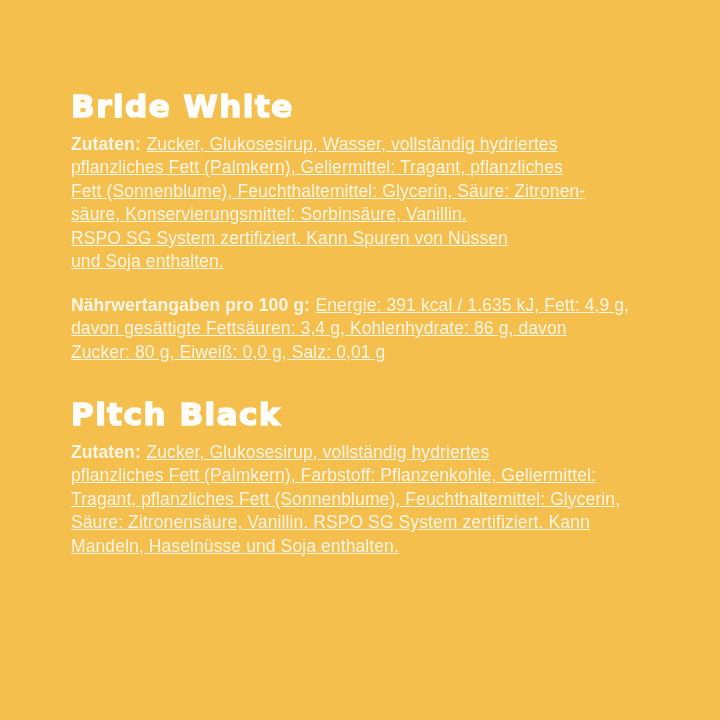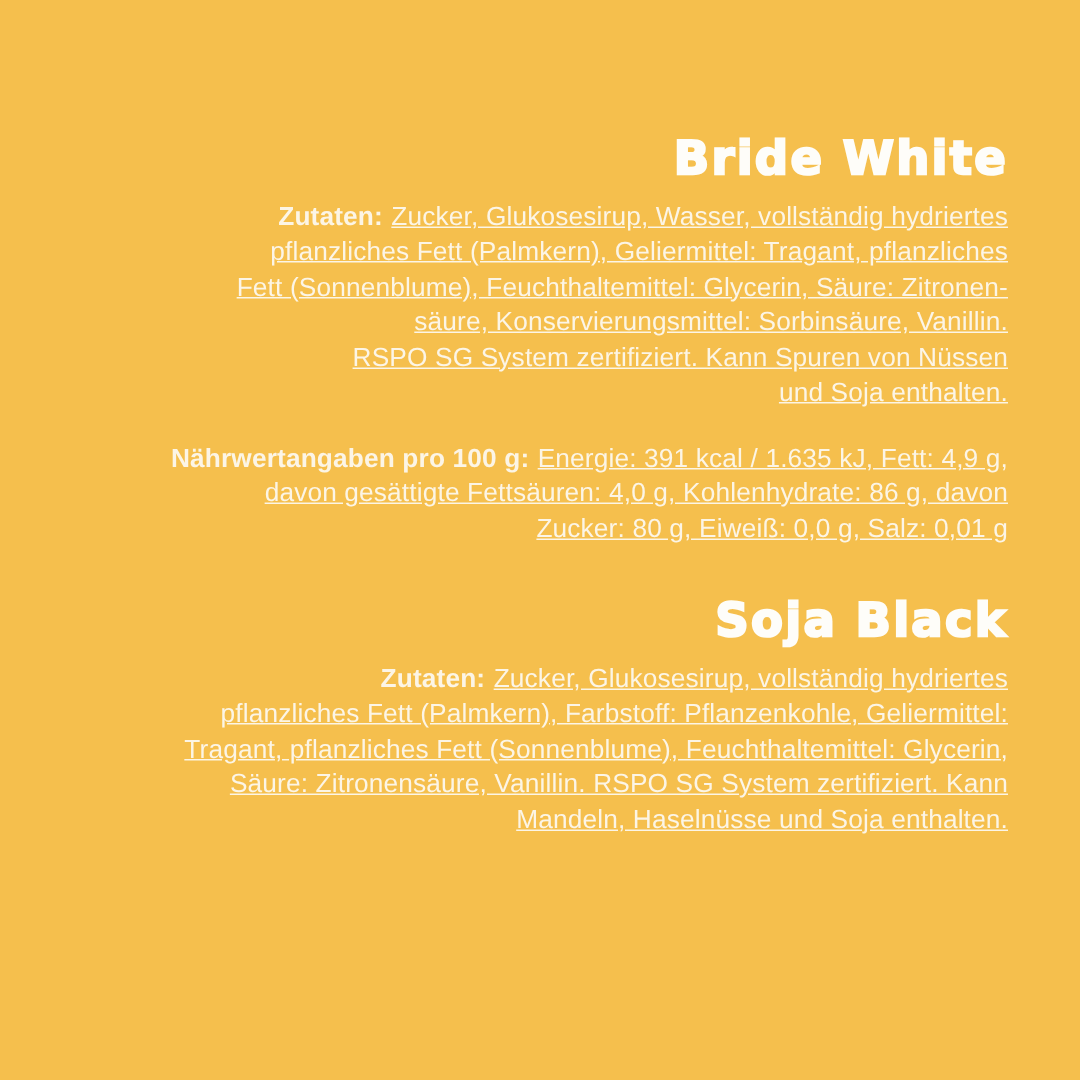--- a/index.html
+++ b/index.html
@@ -1,20 +1,20 @@
 <!DOCTYPE html>
 <html style="--bg: #F5BF4D; --text: #FCF5E6; --title: #FEFDF9;"><head>
 <meta charset="utf-8">
 <style>
   :root {
     --bg: #F5BF4D;
     --text: #FCF5E6;
     --title: #FEFDF9;
   }
-  * { box-sizing: border-box; text-align: right; }
+  * { box-sizing: border-box; }
   html, body {
     margin: 0;
     padding: 0;
     width: 720px;
     height: 720px;
     overflow: hidden;
   }
   body {
     background: var(--bg);
     font-family: "Liberation Sans", sans-serif;
@@ -63,27 +63,27 @@
     <p class="body-text ingredients">
       <span class="label">Zutaten:</span><span class="flow">Zucker, Glukosesirup, Wasser, vollständig hydriertes
 pflanzliches Fett (Palmkern), Geliermittel: Tragant, pflanzliches
 Fett (Sonnenblume), Feuchthaltemittel: Glycerin, Säure: Zitronen-
 säure, Konservierungsmittel: Sorbinsäure, Vanillin.
 RSPO SG System zertifiziert. Kann Spuren von Nüssen
 und Soja enthalten.</span>
     </p>
     <p class="body-text nutrition">
       <span class="label">Nährwertangaben pro 100 g:</span><span class="flow">Energie: 391 kcal / 1.635 kJ, Fett: 4,9 g,
-davon gesättigte Fettsäuren: 4,0 g, Kohlenhydrate: 86 g, davon
+davon gesättigte Fettsäuren: 3,4 g, Kohlenhydrate: 86 g, davon
 Zucker: 80 g, Eiweiß: 0,0 g, Salz: 0,01 g</span>
     </p>
   </section>
 
   <section class="section">
-    <h1 class="section-title">Soja Black</h1>
+    <h1 class="section-title">Pitch Black</h1>
     <p class="body-text ingredients">
       <span class="label">Zutaten:</span><span class="flow">Zucker, Glukosesirup, vollständig hydriertes
 pflanzliches Fett (Palmkern), Farbstoff: Pflanzenkohle, Geliermittel:
 Tragant, pflanzliches Fett (Sonnenblume), Feuchthaltemittel: Glycerin,
 Säure: Zitronensäure, Vanillin. RSPO SG System zertifiziert. Kann
 Mandeln, Haselnüsse und Soja enthalten.</span>
     </p>
   </section>
 
 </div>

